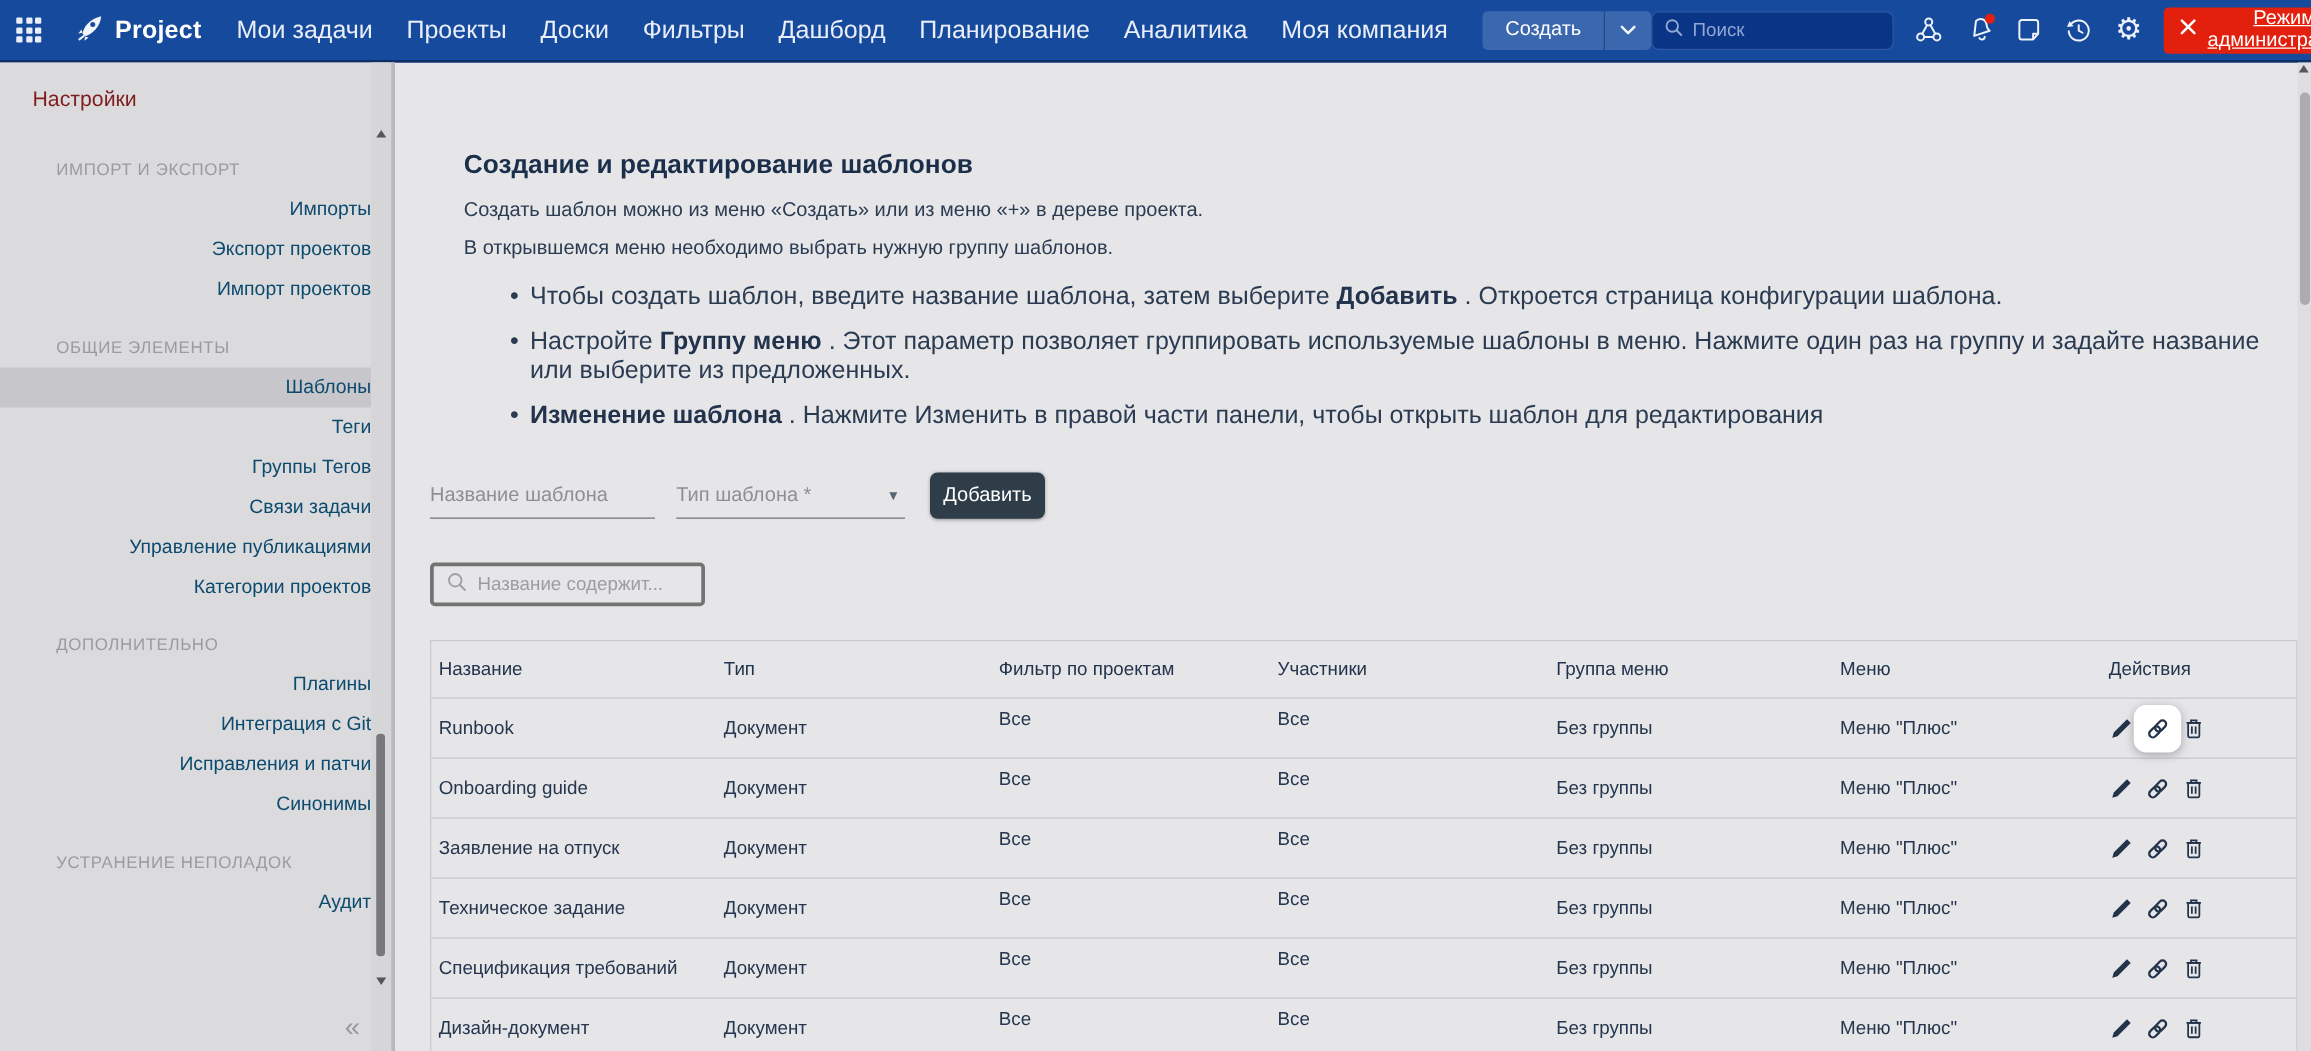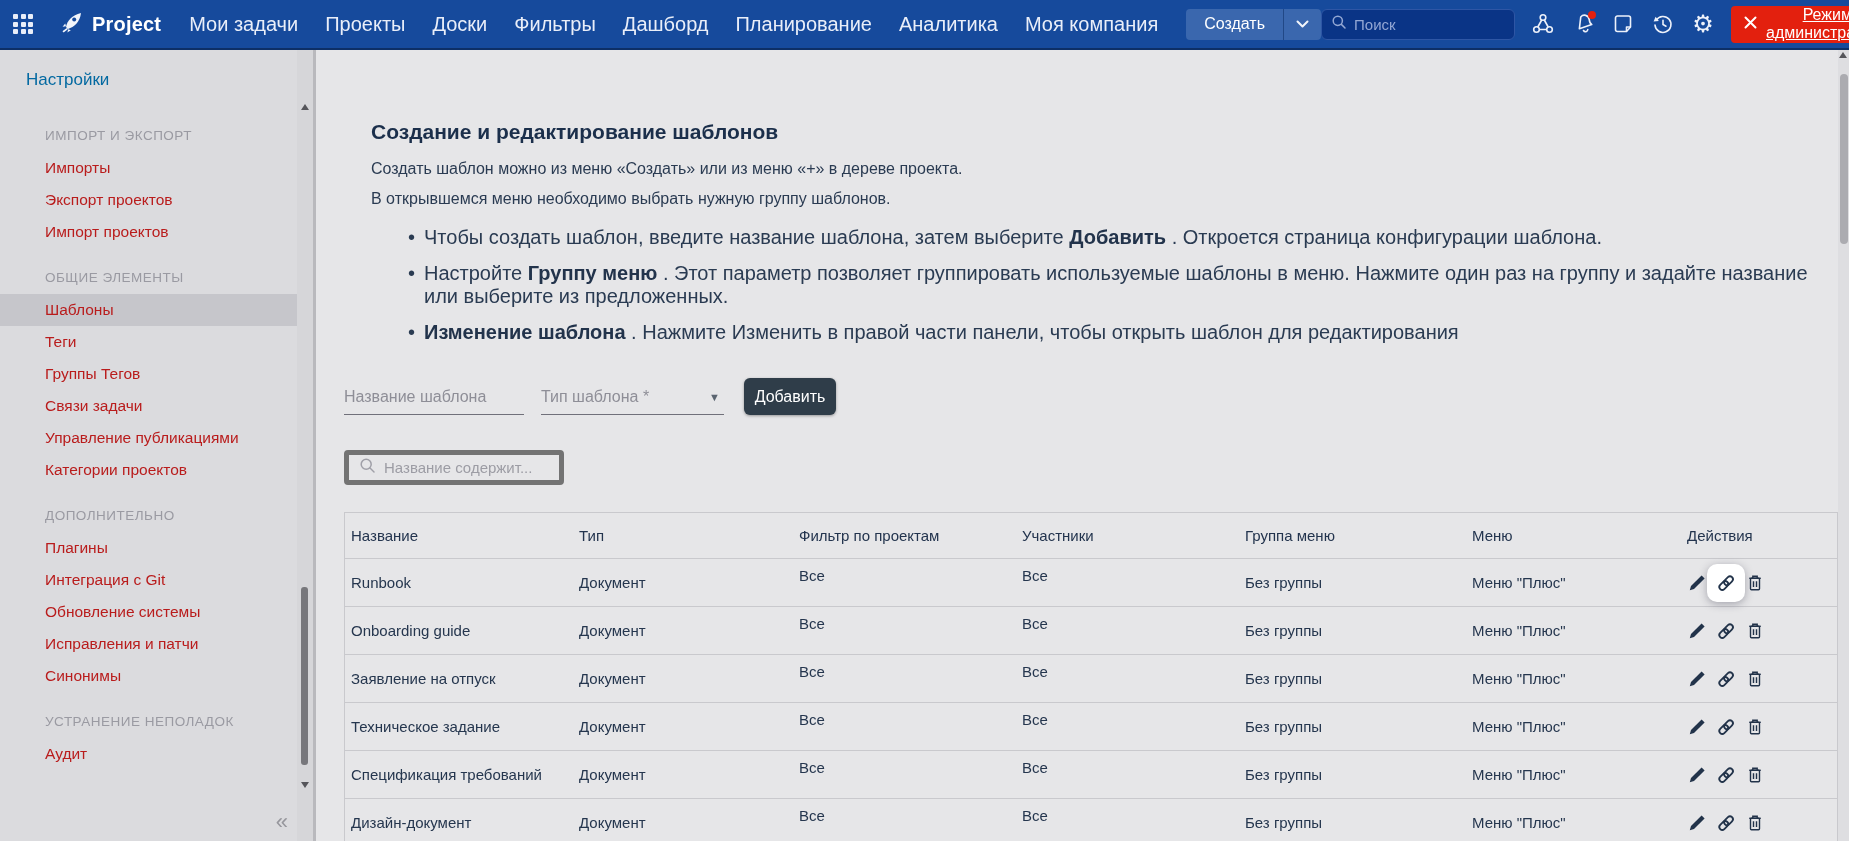--- a/index.html
+++ b/index.html
@@ -31,24 +31,24 @@
   .admin-btn { height:37px; background:#E3200E; border:none; border-radius:4px; display:flex; align-items:center; gap:9px; padding:0 5px 0 13px; color:#FFFFFF; font-size:16px; font-family:inherit; cursor:pointer;text-decoration:underline; }
   .avatar { width:28px; height:28px; border-radius:50%; overflow:hidden; flex:0 0 auto; }
 
   
   .page { flex:1; display:flex; min-height:0; position:relative; }
 
   
   .sidebar { width:316px; flex:0 0 auto; background:#DBDBDE; position:relative; }
   .side-divider { position:absolute; right:0; top:0; bottom:0; width:3px; background:#B9B9BD; }
   .side-gutter { position:absolute; right:3px; top:0; bottom:0; width:16px; background:#D6D6D9; }
-  .side-title { padding:20px 0 0 26px; height:46px; font-size:17px; color:#0369a1; }
+  .side-title { padding:20px 0 0 26px; height:46px; font-size:17px; color:#7f1d1d; }
   .side-header { margin-top:14px; height:32px; line-height:32px; padding-left:45px; font-size:13.5px; letter-spacing:.5px; color:#9A9AA2; }
   .side-section:first-child .side-header { margin-top:24px; }
-  .side-item { height:32px; line-height:32px; padding-left:45px; font-size:15.5px; color:#b91c1c; width:297px; cursor:pointer; white-space:nowrap; }
+  .side-item { height:32px; line-height:32px; padding-left:45px; font-size:15.5px; color:#0c4a6e; width:297px; cursor:pointer; white-space:nowrap;text-align:right; }
   .side-item.on { background:#C6C6CB; }
   .side-scroll { position:absolute; right:3px; top:52px; bottom:51px; width:16px; }
   .arr { width:0; height:0; border-left:4.5px solid transparent; border-right:4.5px solid transparent; position:absolute; left:3.5px; cursor:pointer; }
   .arr-up { border-bottom:6px solid #55555A; top:2px; }
   .arr-down { border-top:6px solid #55555A; bottom:2px; }
   .side-thumb { position:absolute; left:4px; width:7px; top:485px; height:178px; background:#77777C; border-radius:3px; cursor:pointer; }
   .collapse-btn { position:absolute; right:28px; bottom:8px; font-size:22px; color:#97979D; cursor:pointer; line-height:1; }
 
   
   .main { flex:1; position:relative; min-width:0; }
@@ -65,21 +65,21 @@
 
   .form-row { margin-top:34px; display:flex; align-items:flex-end; }
   .uinput { width:180px; border-bottom:1px solid #70707A; padding-bottom:8px; }
   .uinput input { width:100%; border:none; outline:none; background:transparent; font-size:16px; font-family:inherit; color:#33404F; }
   .uinput input::placeholder { color:#8E8E97; }
   .uselect { width:183px; margin-left:17px; border-bottom:1px solid #70707A; padding-bottom:8px; display:flex; align-items:center; justify-content:space-between; cursor:pointer; }
   .uselect .sel-text { font-size:16px; color:#8E8E97; }
   .uselect .sel-caret { font-size:11px; color:#5A6470; padding-right:4px; }
   .add-btn { margin-left:20px; width:92px; height:37px; border:none; border-radius:6px; background:#2F3D49; color:#FFFFFF; font-size:16px; font-family:inherit; cursor:pointer; box-shadow:0 1px 3px rgba(0,0,0,.35); }
 
-  .filter-box { margin-top:35px; width:220px; height:35px; border:5px solid #737373; border-radius:4px; display:flex; align-items:center; padding:0 10px; gap:8px; }
+  .filter-box { margin-top:35px; width:220px; height:35px; border:3px solid #737373; border-radius:4px; display:flex; align-items:center; padding:0 10px; gap:8px; }
   .filter-box input { flex:1; border:none; outline:none; background:transparent; font-size:15px; font-family:inherit; color:#5A5A62; min-width:0; }
   .filter-box input::placeholder { color:#9C9CA4; }
 
   
   .tbl { margin-top:27px; width:1494px; border:1px solid #C9C9CD; }
   .thead, .trow { display:grid; grid-template-columns:228px 220px 223px 223px 227px 215px 1fr; align-items:center; }
   .thead { height:46px; border-bottom:1px solid #C9C9CD; }
   .th { padding-left:6px; font-size:15px; color:#23344E; }
   .trow { height:48px; border-bottom:1px solid #C9C9CD; }
   .trow:last-child { border-bottom:none; }
@@ -230,21 +230,20 @@
               <div class="side-item">Управление публикациями</div>
               <div class="side-item">Категории проектов</div>
             </div>
         </section>
           <section class="side-section">
           <div class="side-header">ДОПОЛНИТЕЛЬНО</div>
           <div>
 
           <div class="side-item">Плагины</div>
               <div class="side-item">Интеграция с Git</div>
-              <div class="side-item">Обновление системы</div>
               <div class="side-item">Исправления и патчи</div>
               <div class="side-item">Синонимы</div>
             </div>
         </section>
           <section class="side-section">
           <div class="side-header">УСТРАНЕНИЕ НЕПОЛАДОК</div>
           <div>
 
           <div class="side-item">Аудит</div>
             </div>

